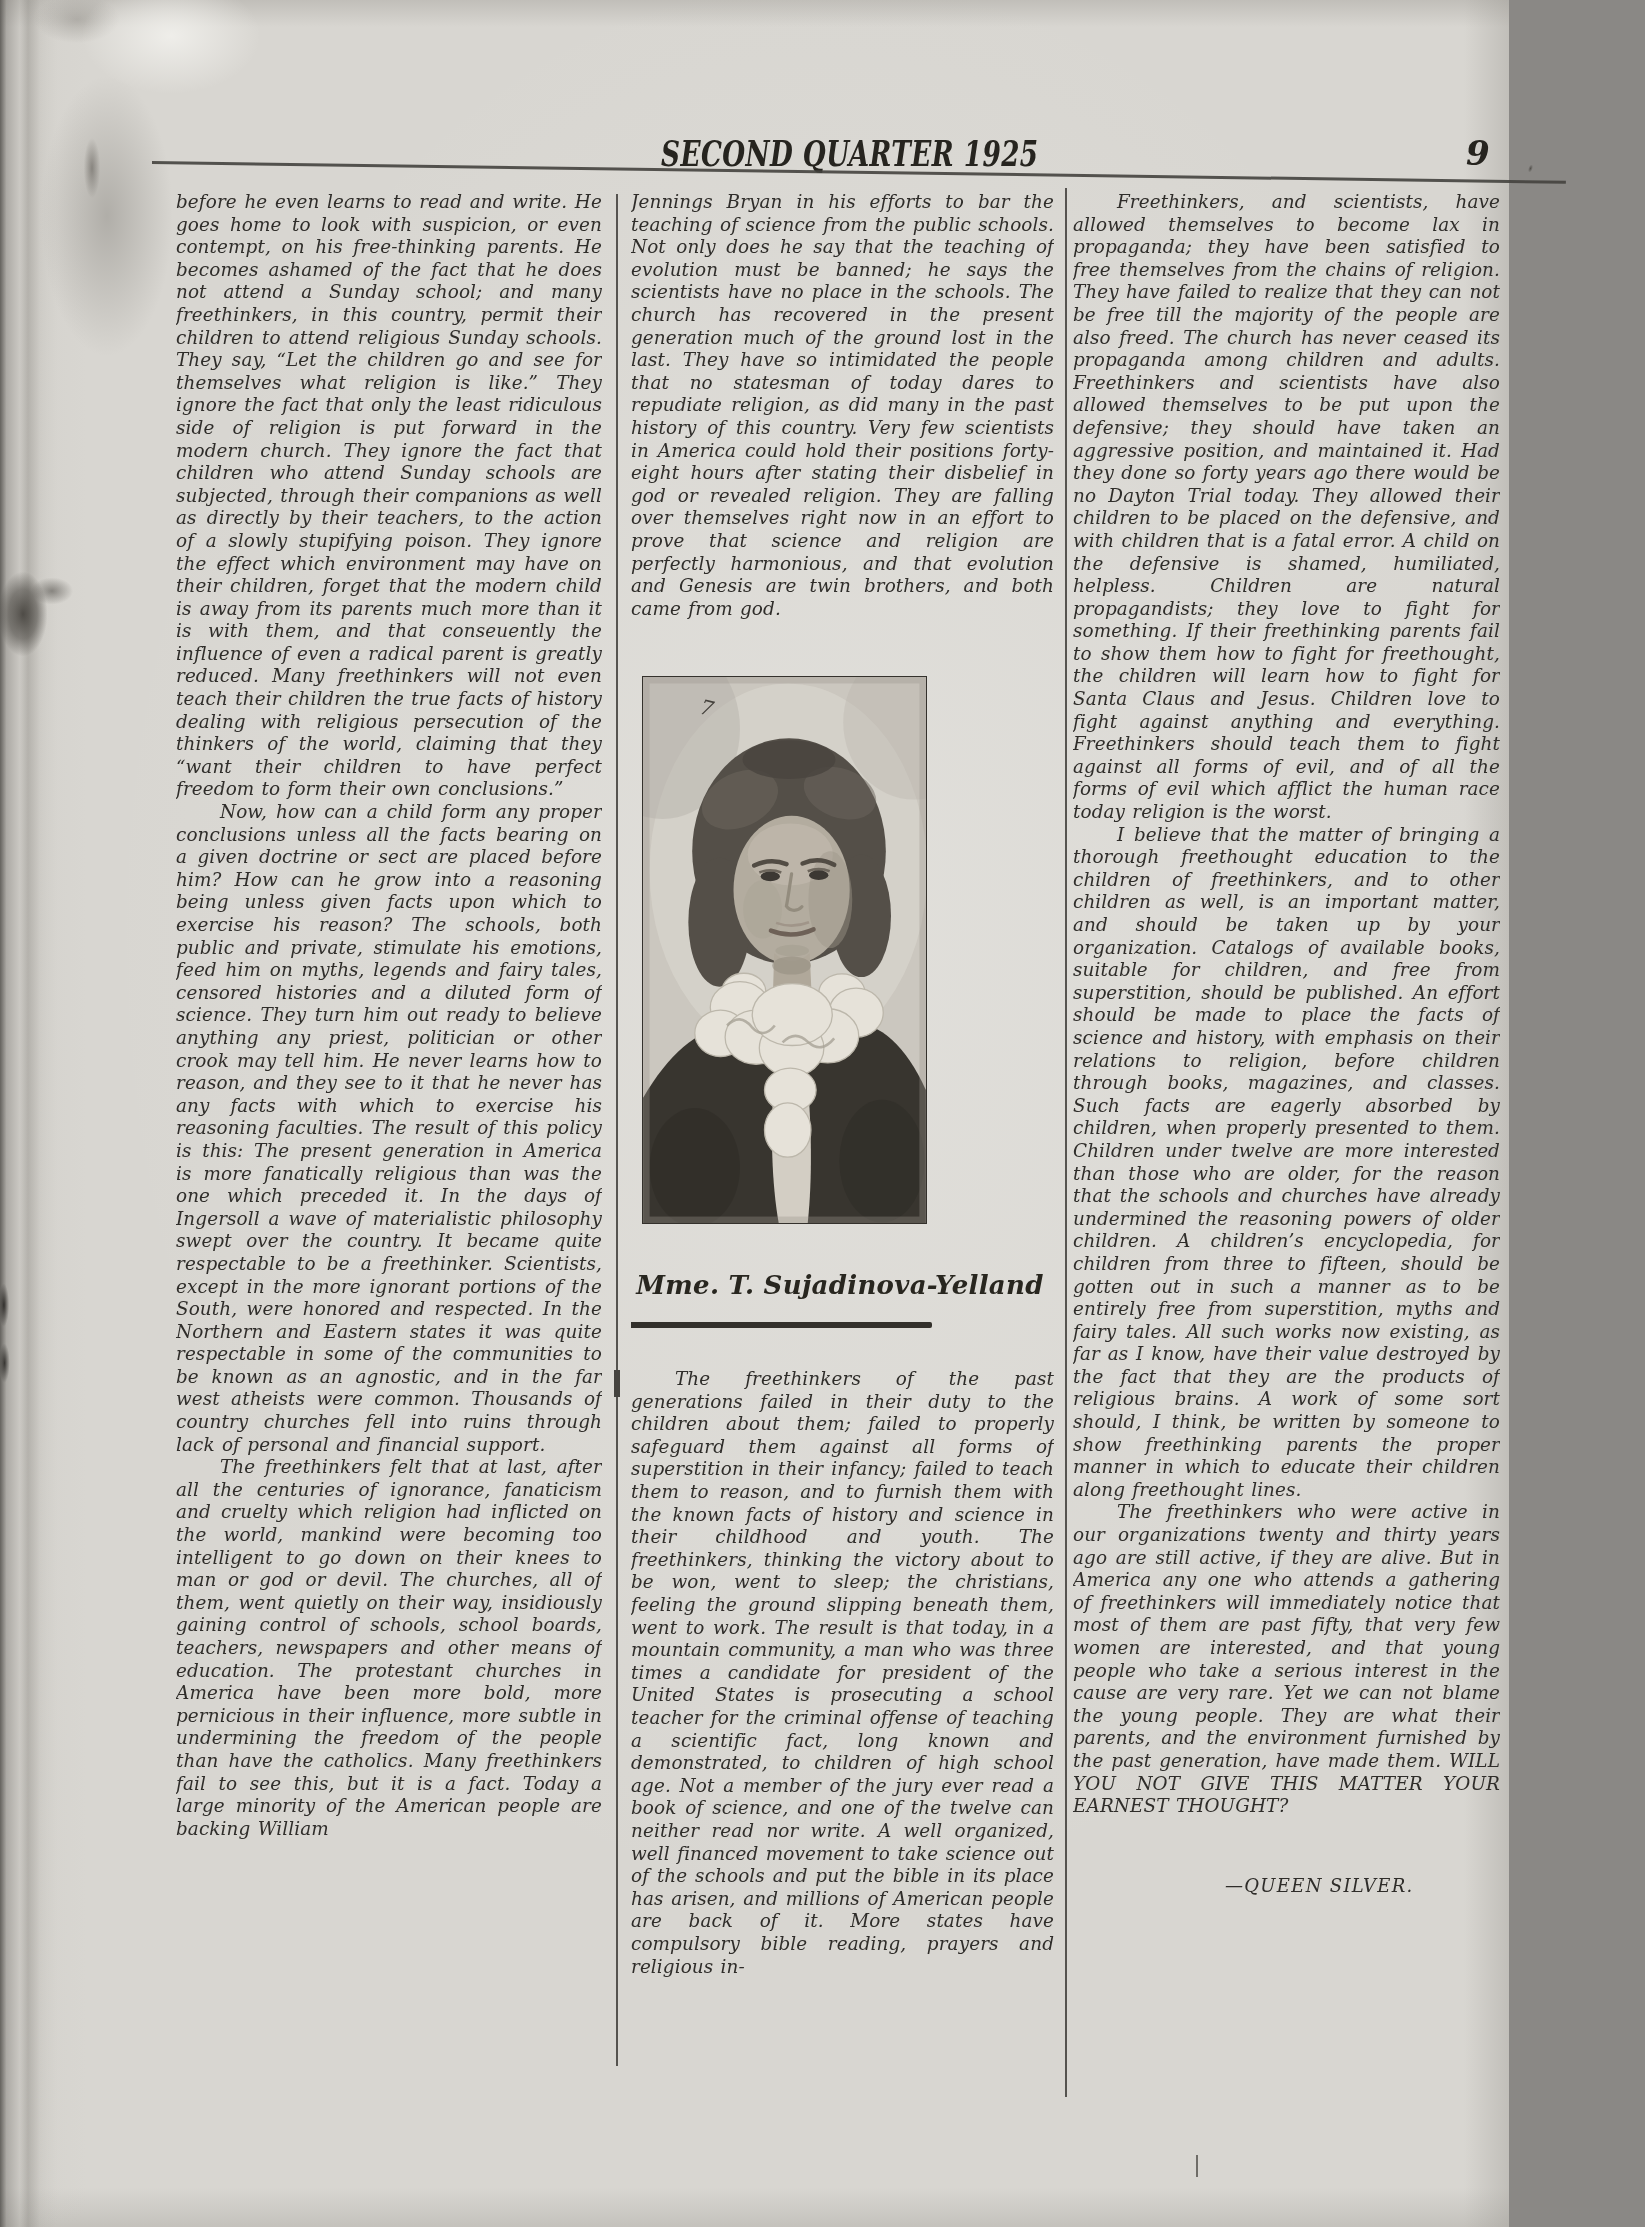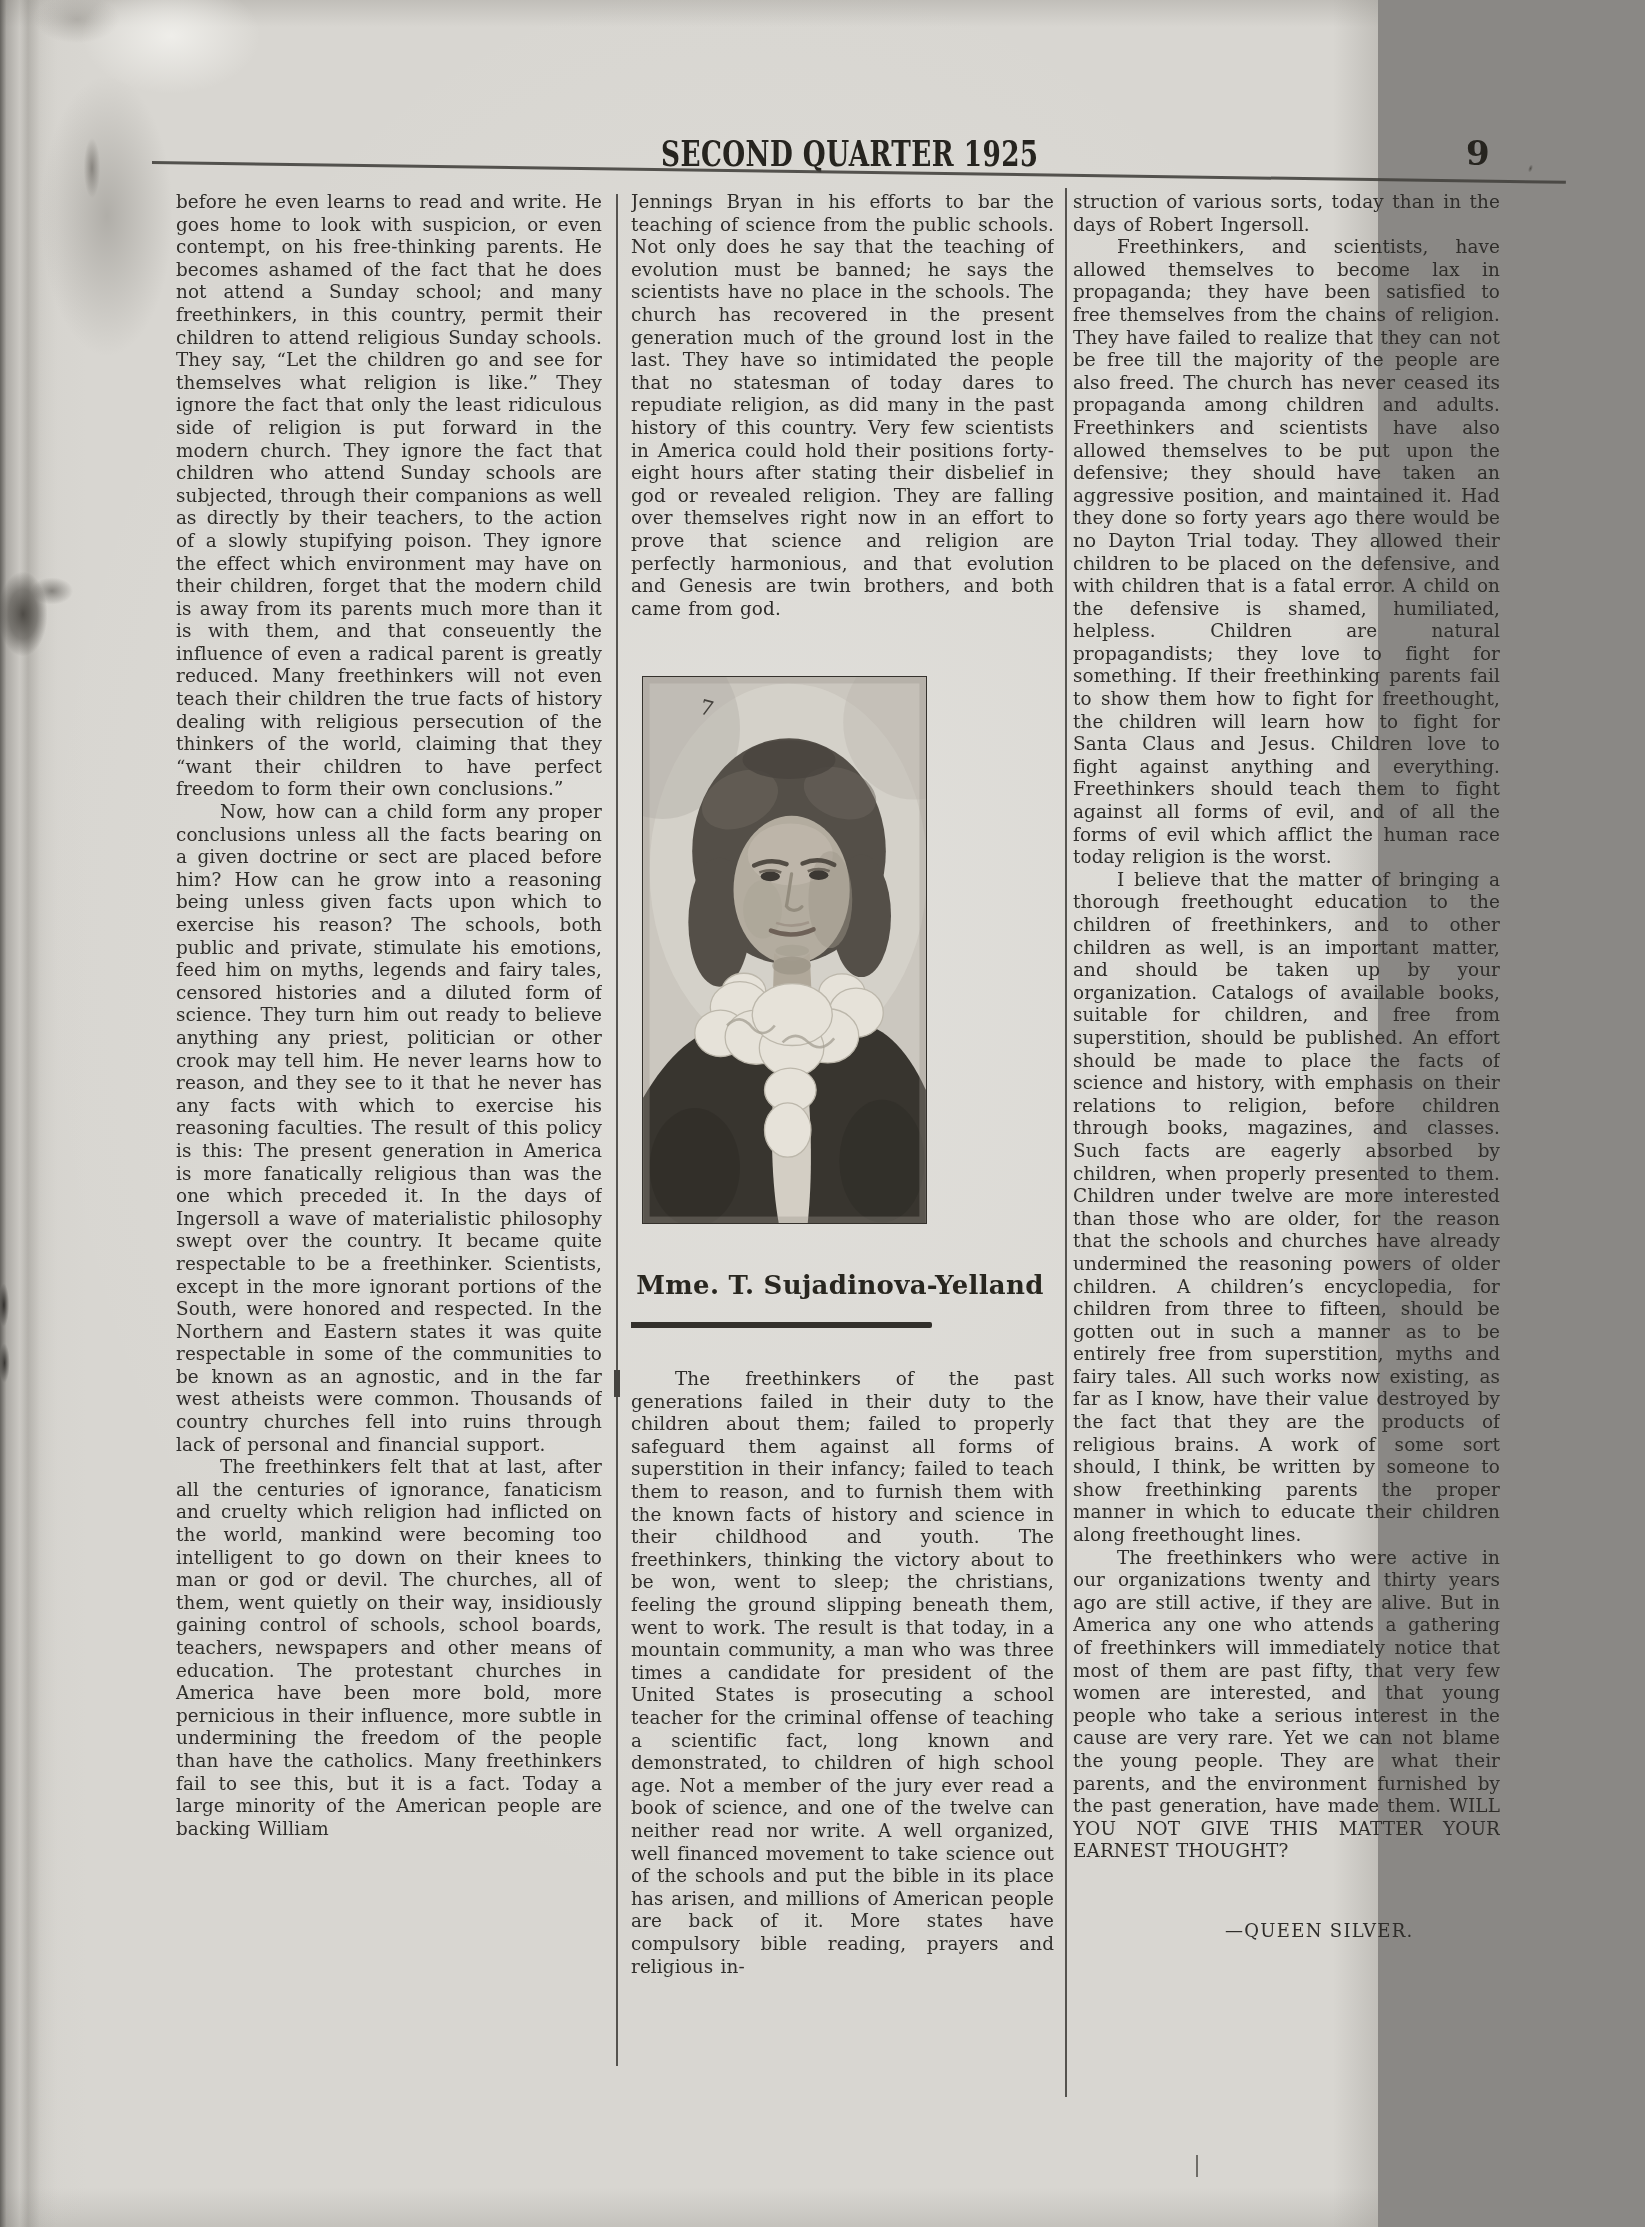--- a/index.html
+++ b/index.html
@@ -3,21 +3,21 @@
 <meta charset="utf-8">
 <style>
   html,body{margin:0;padding:0;}
   body{
     width:1646px;height:2227px;
     background:#8a8885;
     font-family:"DejaVu Serif","Liberation Serif",serif;
     overflow:hidden;
   }
   .page{
-    position:absolute;left:0;top:0;width:1378px;height:2227px;
+    position:absolute;left:0;top:0;width:1509px;height:2227px;
     color:#2e2c29;
     background-color:#d8d6d1;
     background-image:
       
       radial-gradient(ellipse 6.5px 27px at 3.9px 1305px, rgba(40,38,35,0.9), rgba(40,38,35,0) 80%),
       radial-gradient(ellipse 6.5px 24.5px at 4.5px 1363px, rgba(40,38,35,0.85), rgba(40,38,35,0) 80%),
       
       radial-gradient(ellipse 34px 59px at 23px 614px, rgba(58,55,50,0.85) 0%, rgba(58,55,50,0.5) 42%, rgba(58,55,50,0) 72%),
       radial-gradient(ellipse 30px 19.4px at 52px 591px, rgba(58,55,50,0.5), rgba(58,55,50,0) 70%),
       
@@ -28,20 +28,21 @@
       radial-gradient(ellipse 61px 34px at 77px 19.4px, rgba(148,145,139,0.55), rgba(148,145,139,0) 70%),
       
       linear-gradient(90deg, rgba(0,0,0,0) 19.4px, rgba(118,115,109,0.30) 28px, rgba(160,157,151,0.12) 40px, rgba(0,0,0,0) 57px),
       
       linear-gradient(90deg, rgba(88,86,82,0.9) 0px, rgba(128,125,120,0.5) 6.5px, rgba(172,169,163,0.25) 20.7px, rgba(198,195,189,0.12) 46px, rgba(0,0,0,0) 87px),
       linear-gradient(270deg, rgba(150,147,141,0.35) 0px, rgba(0,0,0,0) 45px),
       linear-gradient(0deg, rgba(150,147,141,0.30) 0px, rgba(0,0,0,0) 39px),
       linear-gradient(180deg, rgba(158,155,149,0.40) 0px, rgba(0,0,0,0) 27px),
       
       radial-gradient(ellipse 904px 1226px at 55% 42%, rgba(236,235,231,0.45), rgba(236,235,231,0) 80%);
+    font-style: italic;
   }
 
   
   .journal-title{
     position:absolute;left:661px;top:132px;
     font-size:36px;font-weight:bold;letter-spacing:0.6px;white-space:nowrap;
     transform:scaleX(0.73);transform-origin:left center;
     color:#26241f;
   }
   .page-number{
@@ -201,21 +202,20 @@
     <figcaption class="photo-caption">Mme. T. Sujadinova-Yelland</figcaption>
     <div class="caption-rule"></div>
 
     <div class="col2-bottom">
         <p class="para indent">The freethinkers of the past generations failed in their duty to the children about them; failed to properly safeguard them against all forms of superstition in their infancy; failed to teach them to reason, and to furnish them with the known facts of history and science in their childhood and youth.  The freethinkers, thinking the victory about to be won, went to sleep; the christians, feeling the ground slipping beneath them, went to work.  The result is that today, in a mountain community, a man who was three times a candidate for president of the United States is prosecuting a school teacher for the criminal offense of teaching a scientific fact, long known and demonstrated, to children of high school age.  Not a member of the jury ever read a book of science, and one of the twelve can neither read nor write.  A well organized, well financed movement to take science out of the schools and put the bible in its place has arisen, and millions of American people are back of it.  More states have compulsory bible reading, prayers and religious in-</p>
       </div>
   </div>
 
   <div class="col col-3">
     <div>
-        <p class="para">struction of various sorts, today than in the days of Robert Ingersoll.</p>
         <p class="para indent">Freethinkers, and scientists, have allowed themselves to become lax in propaganda; they have been satisfied to free themselves from the chains of religion.  They have failed to realize that they can not be free till the majority of the people are also freed. The church has never ceased its propaganda among children and adults. Freethinkers and scientists have also allowed themselves to be put upon the defensive; they should have taken an aggressive position, and maintained it. Had they done so forty years ago there would be no Dayton Trial today.  They allowed their children to be placed on the defensive, and with children that is a fatal error.  A child on the defensive is shamed, humiliated, helpless.  Children are natural propagandists; they love to fight for something. If their freethinking parents fail to show them how to fight for freethought, the children will learn how to fight for Santa Claus and Jesus.  Children love to fight against anything and everything.  Freethinkers should teach them to fight against all forms of evil, and of all the forms of evil which afflict the human race today religion is the worst.</p>
         <p class="para indent">I believe that the matter of bringing a thorough freethought education to the children of freethinkers, and to other children as well, is an important matter, and should be taken up by your organization.   Catalogs of available books, suitable for children, and free from superstition, should be published.  An effort should be made to place the facts of science and history, with emphasis on their relations to religion, before children through books, magazines, and classes.  Such facts are eagerly absorbed by children, when properly presented to them. Children under twelve are more interested than those who are older, for the reason that the schools and churches have already undermined the reasoning powers of older children. A children’s encyclopedia, for children from three to fifteen, should be gotten out in such a manner as to be entirely free from superstition, myths and fairy tales.  All such works now existing, as far as I know, have their value destroyed by the fact that they are the products of religious brains.  A work of some sort should, I think, be written by someone to show freethinking parents the proper manner in which to educate their children along freethought lines.</p>
         <p class="para indent">The freethinkers who were active in our organizations twenty and thirty years ago are still active, if they are alive.  But in America any one who attends a gathering of freethinkers will immediately notice that most of them are past fifty, that very few women are interested, and that young people who take a serious interest in the cause are very rare.  Yet we can not blame the young people.  They are what their parents, and the environment furnished by the past generation, have made them.  WILL YOU NOT GIVE THIS MATTER YOUR EARNEST THOUGHT?</p>
       </div>
     <div class="signature">—QUEEN SILVER.</div>
   </div>
 
   <div class="stray-mark"></div>
 
 </div>

